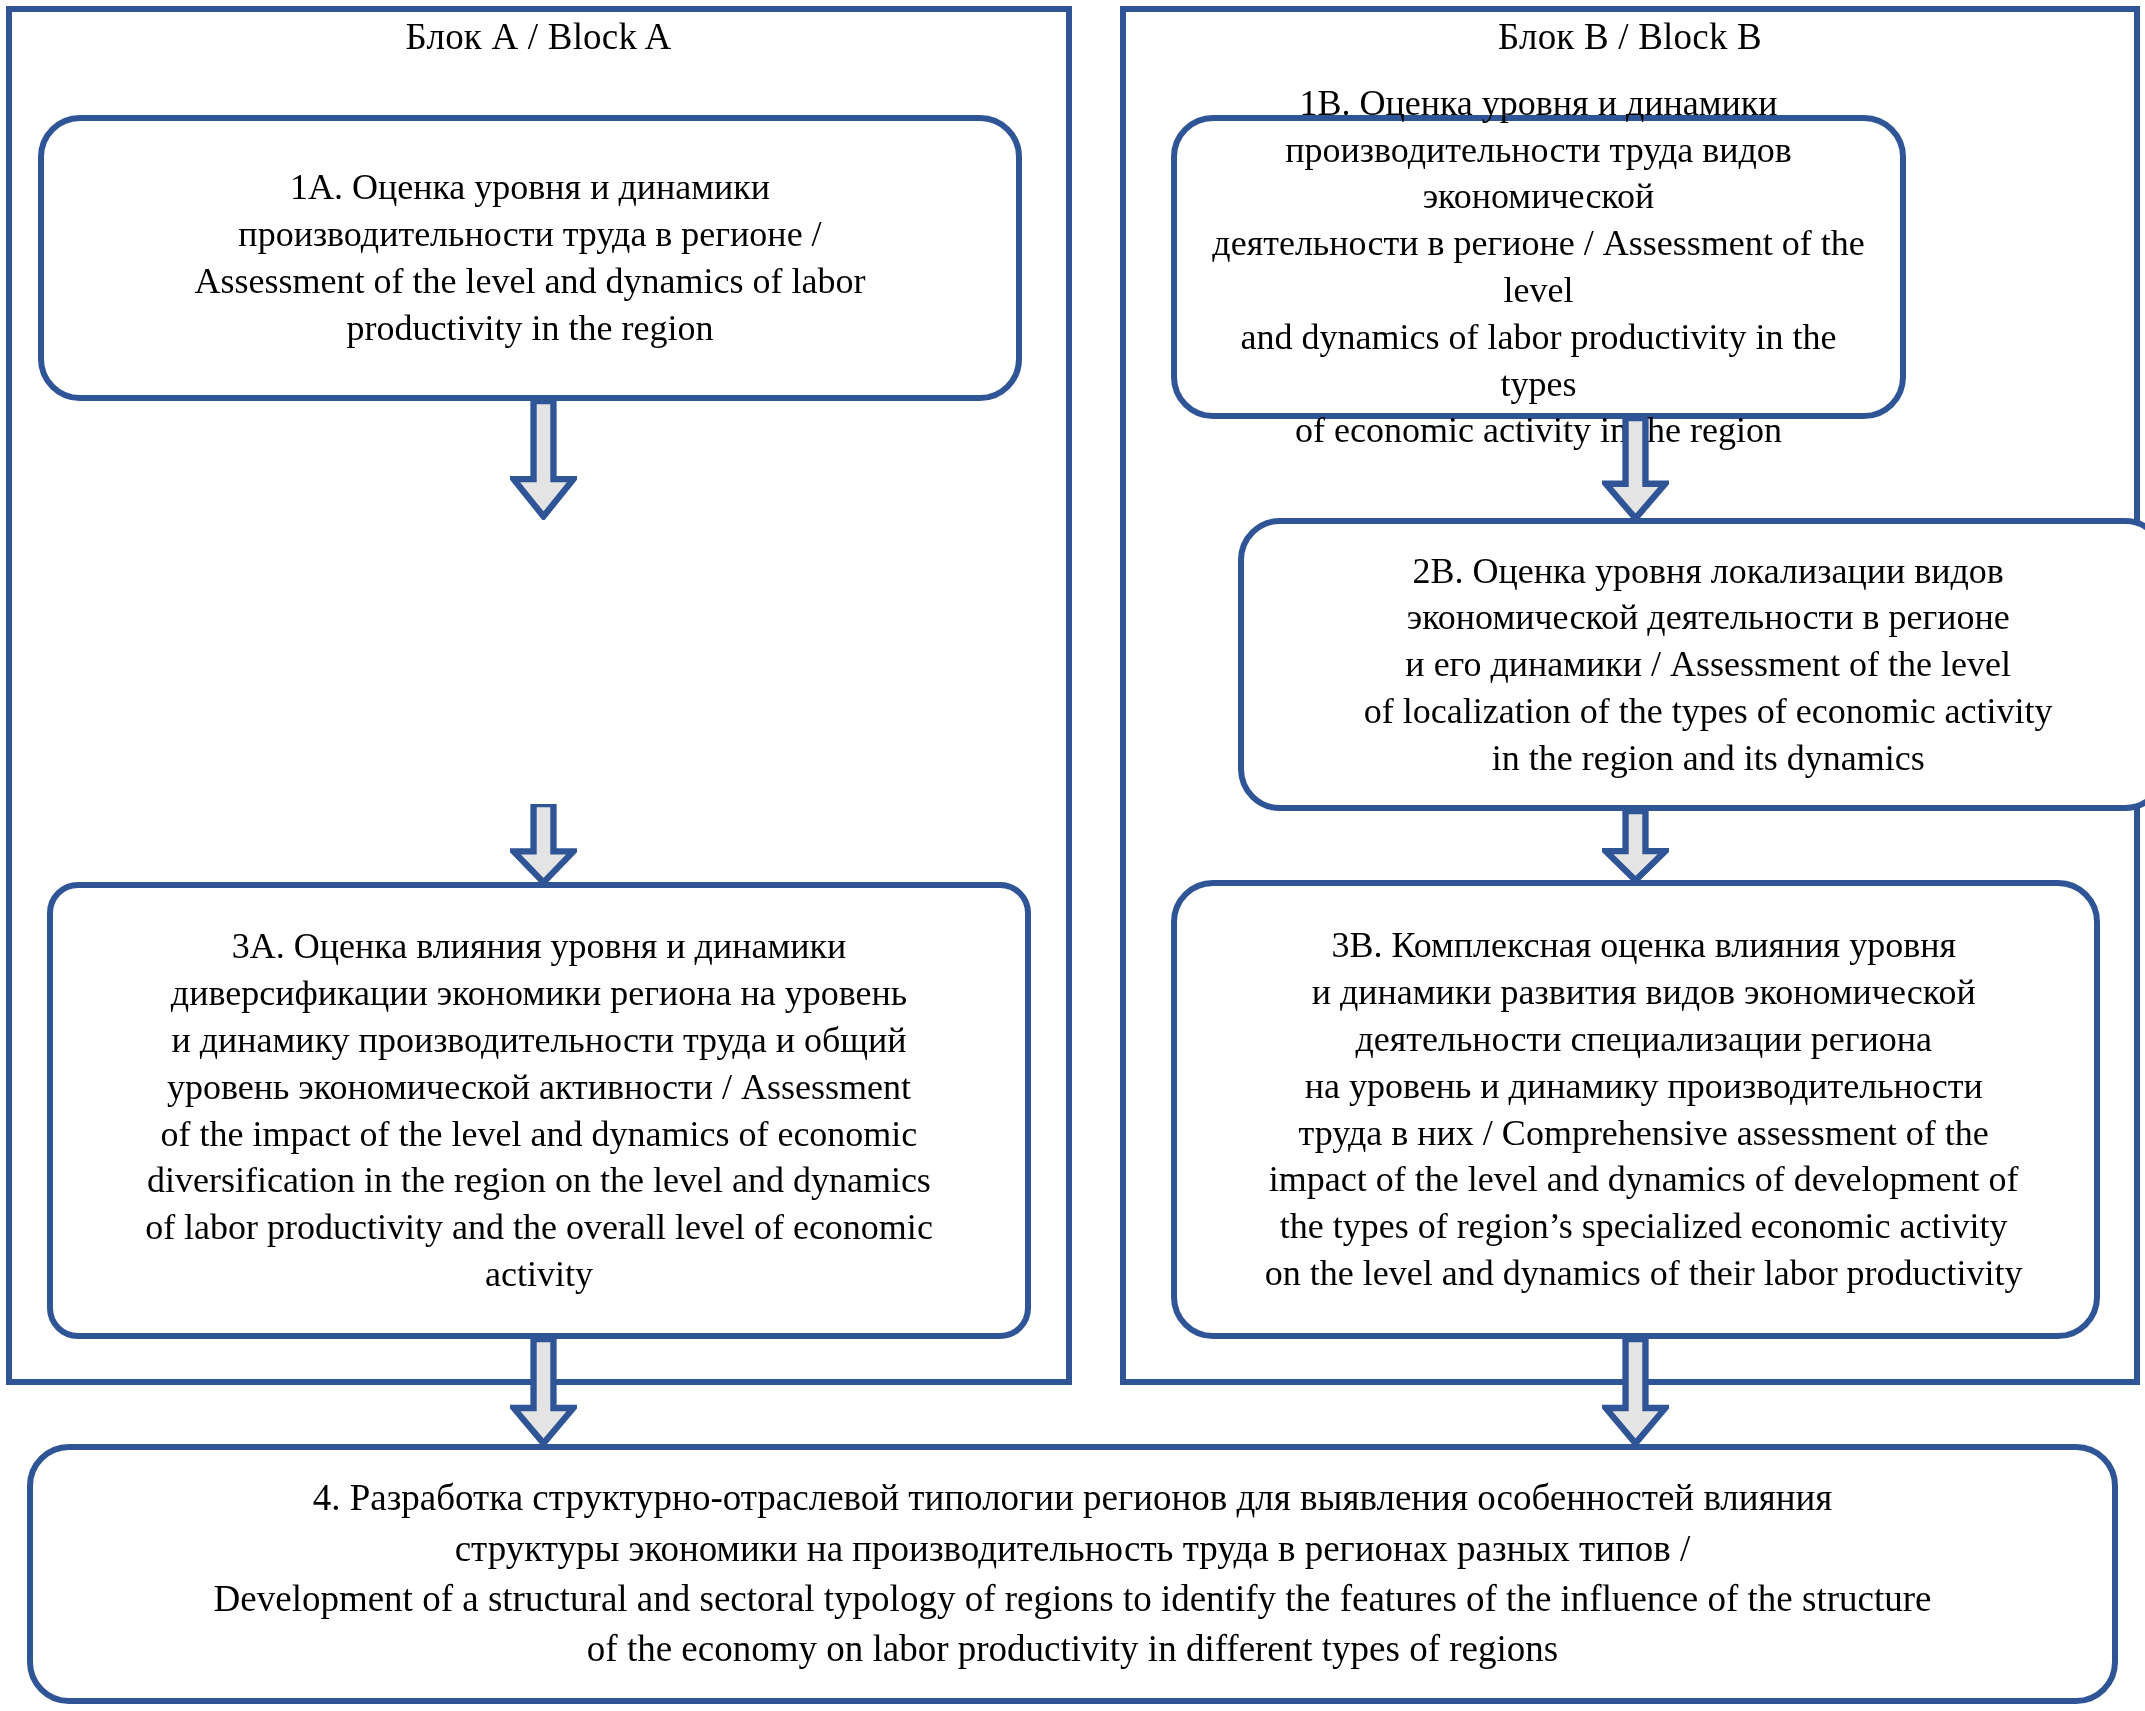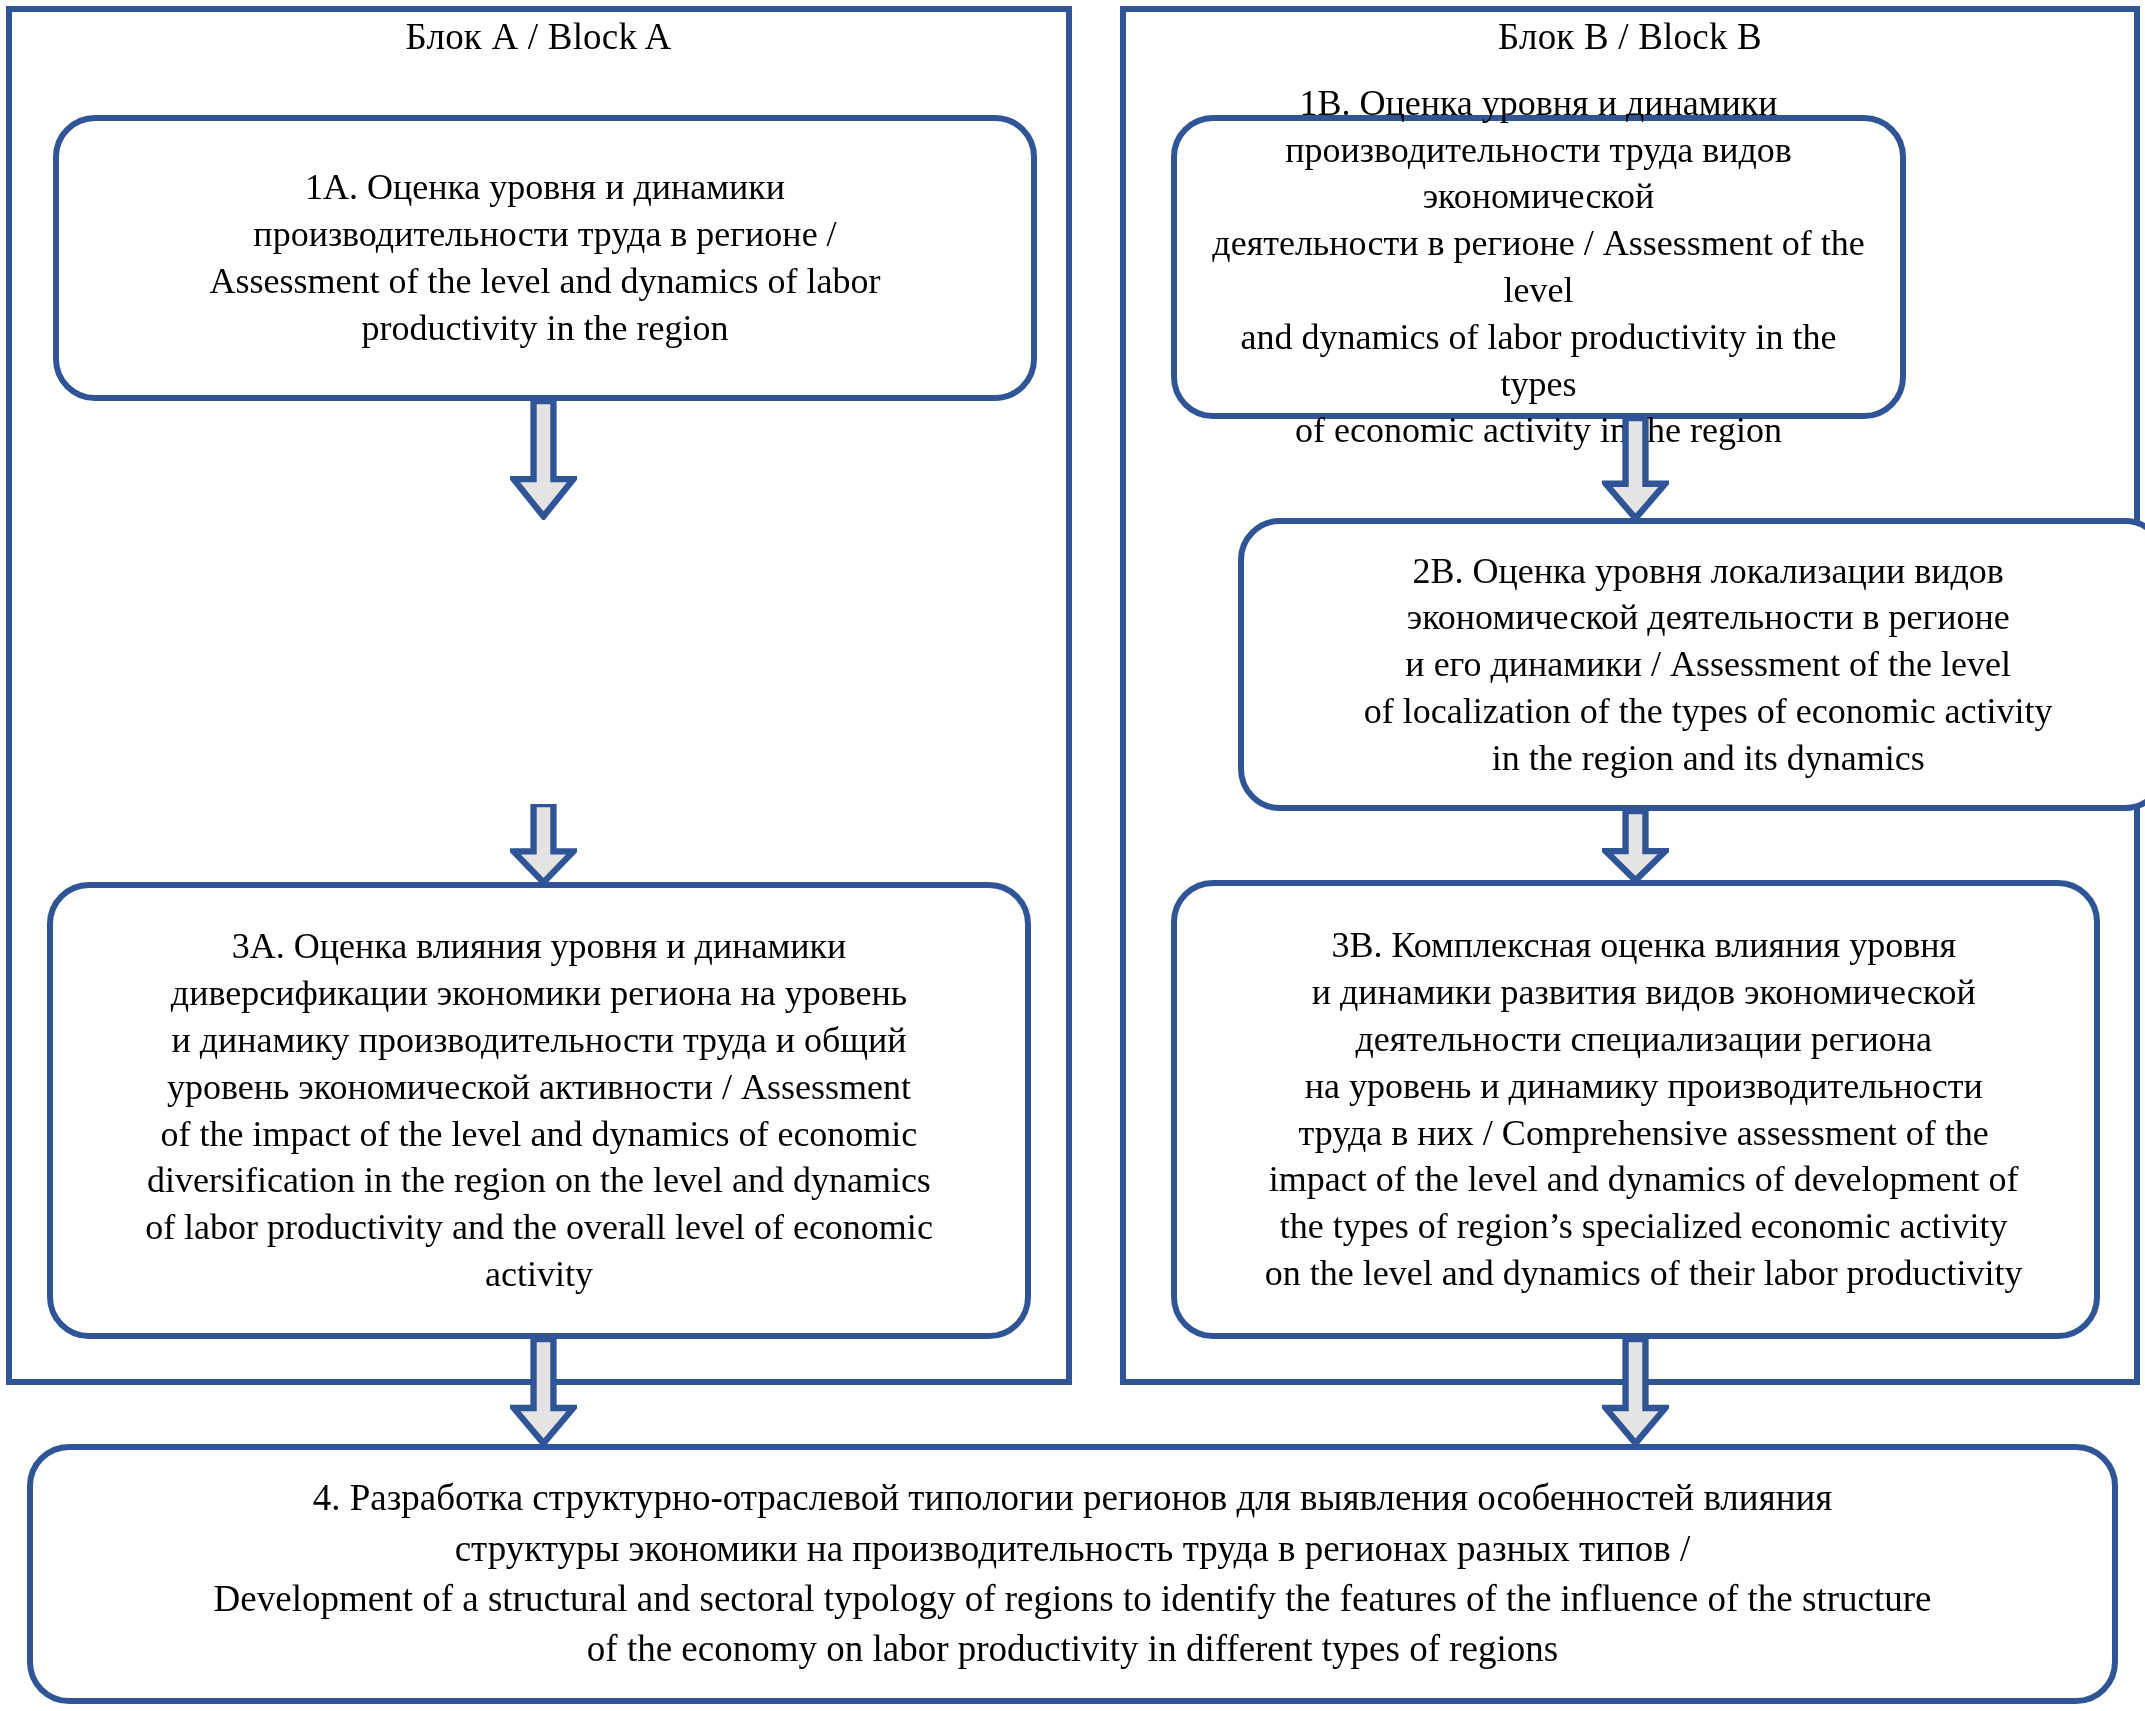--- a/index.html
+++ b/index.html
@@ -56,23 +56,23 @@
     padding: 9px 23.6px;
   }
   .step-text {
     text-align: center;
     font-size: 36px;
     line-height: 1.30;
     white-space: pre-line;
   }
 
   
-  #box-1a { left: 53px;  top: 115px;  width: 984px; height: 286px; }
+  #box-1a { left: 38px;  top: 115px;  width: 984px; height: 286px; }
   #box-2a { left: 58px;  top: 516px;  width: 973px; height: 287px; }
-  #box-3a { left: 47px;  top: 882px;  width: 984px; height: 457px; }
+  #box-3a { left: 47px;  top: 882px;  width: 984px; height: 457px; border-radius: 31px; }
 
   
   #box-1b { left: 1171px; top: 115px; width: 735px; height: 304px; }
   #box-2b { left: 1238px; top: 518px; width: 929px; height: 293px; padding-left: 35px; }
   #box-3b { left: 1171px; top: 880px; width: 929px; height: 459px; padding-left: 40px; }
 
   
   #box-4 {
     left: 27px;
     top: 1444px;

